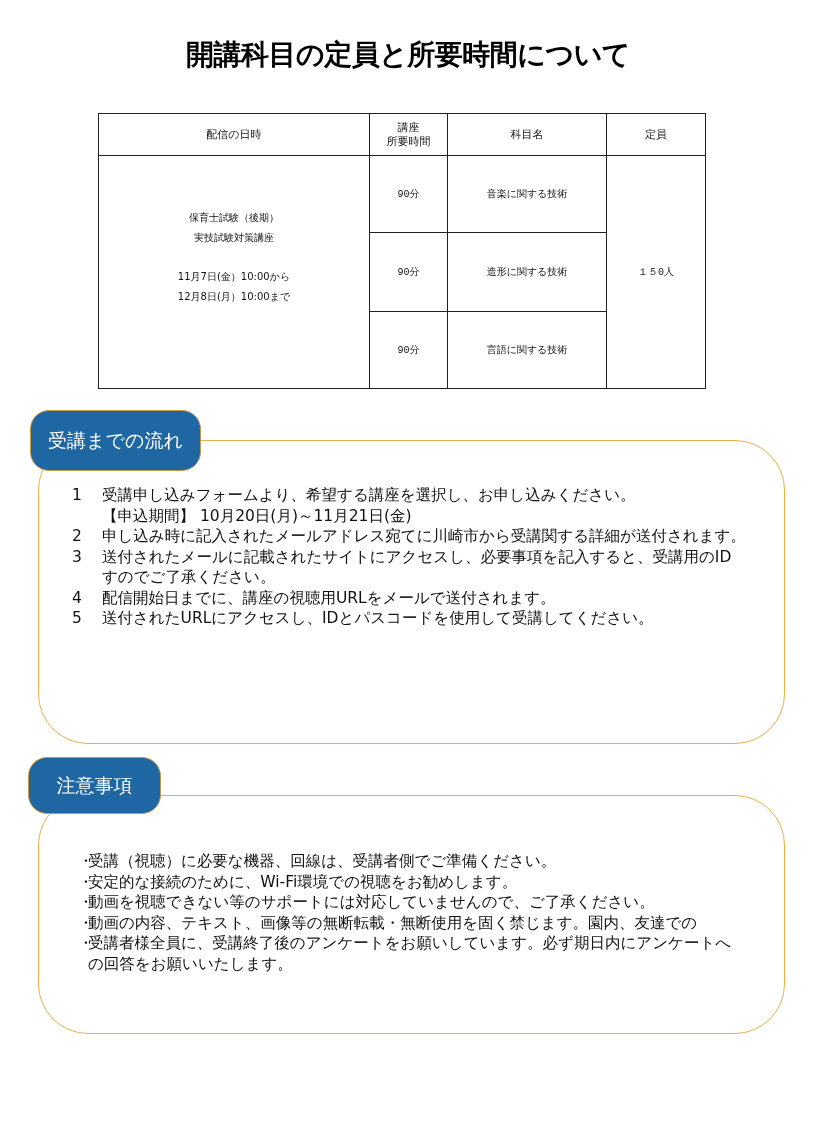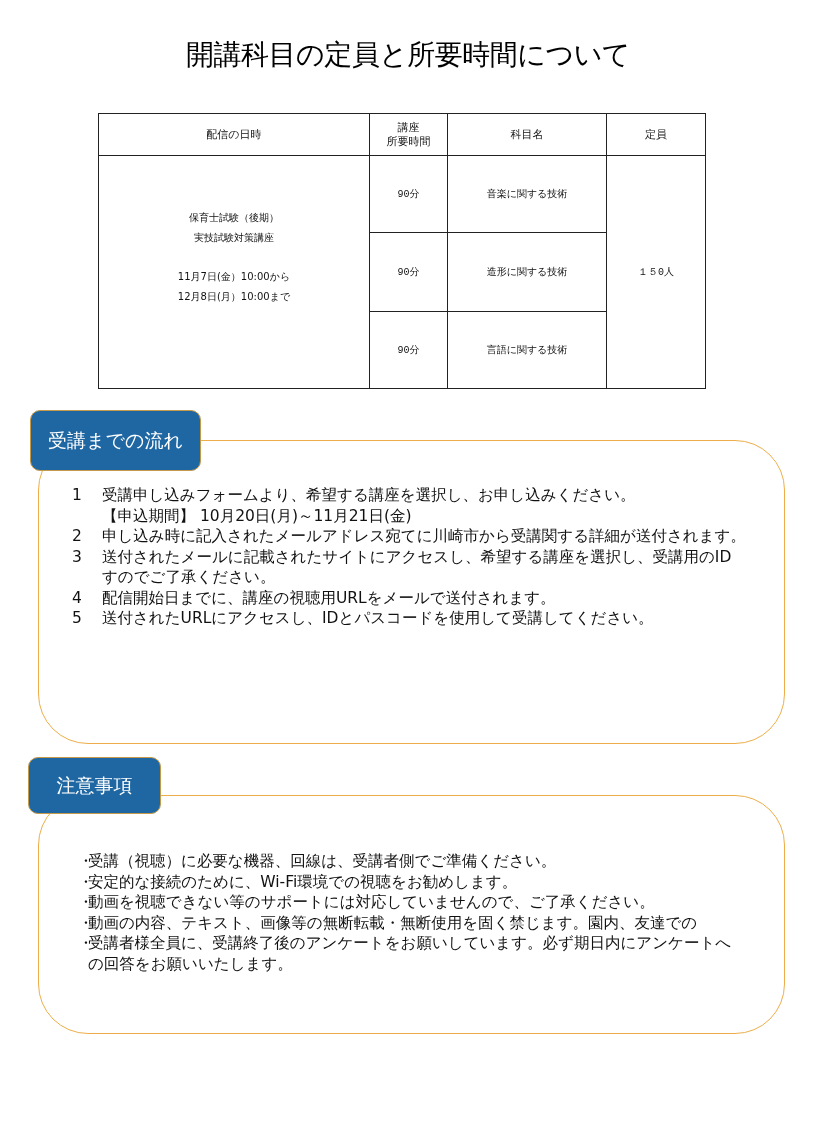--- a/index.html
+++ b/index.html
@@ -1,30 +1,30 @@
 <!DOCTYPE html>
 <html><head>
 <meta charset="utf-8">
 <style>
   html, body { margin: 0; padding: 0; background: #ffffff; }
   body { width: 816px; height: 1145px; position: relative; overflow: hidden;
          font-family: "DejaVu Sans", "Liberation Sans", sans-serif; color: #111; }
   .title { position: absolute; left: 0; top: 36px; width: 816px; text-align: center;
-           font-size: 28px; font-weight: normal; letter-spacing: -0.5px; color: #000; }
+           font-size: 28px; font-weight: bold; letter-spacing: -0.5px; color: #000; }
   table.schedule { position: absolute; left: 98px; top: 113px; width: 607px; height: 276px;
                    border-collapse: collapse; table-layout: fixed; }
   table.schedule td, table.schedule th { border: 1.3px solid #222; text-align: center;
                    vertical-align: middle; padding: 0; }
   table.schedule th { font-weight: normal; font-size: 11px; height: 41px; line-height: 14px; }
   .cell-date { font-size: 10px; line-height: 20px; }
   .cell-date .gap { height: 19px; }
   .cell-dur, .cell-subj, .cell-cap { font-size: 10px; font-family: Liberation Mono, monospace; }
   .box { position: absolute; border: 1.3px solid #EDAE49; border-radius: 50px; background: #fff; }
   .tab { position: absolute; background: #1F67A3; color: #fff; border: 1.3px solid #C49A4A;
-         border-radius: 10px; font-size: 19px; display: flex; align-items: center; justify-content: center; }
+         border-radius: 19px; font-size: 19px; display: flex; align-items: center; justify-content: center; }
   .box-content { position: absolute; font-size: 15.5px; line-height: 20.5px; color: #111; }
   .step { display: flex; }
   .step .num { width: 30px; flex: none; text-align: left; }
   .step .txt { flex: 1; }
   .note-line { margin-top: 21px; }
   .bullet { display: flex; }
   .bullet .dot { width: 10px; flex: none; }
   .bullet .txt { flex: 1; }
 </style>
 </head>
@@ -87,21 +87,21 @@
   </div>
   <div class="step">
     <span class="num">2</span>
     <span class="txt">
         <div style="white-space:nowrap">申し込み時に記入されたメールアドレス宛てに川崎市から受講関する詳細が送付されます。</div>
       </span>
   </div>
   <div class="step">
     <span class="num">3</span>
     <span class="txt">
-      <div>送付されたメールに記載されたサイトにアクセスし、希望する講座を選択し、受講用のID</div>
+      <div>送付されたメールに記載されたサイトにアクセスし、必要事項を記入すると、受講用のID</div>
       <div>すのでご了承ください。</div>
     </span>
   </div>
   <div class="step">
     <span class="num">4</span>
     <span class="txt">
         <div>配信開始日までに、講座の視聴用URLをメールで送付されます。</div>
       </span>
   </div>
   <div class="step">

